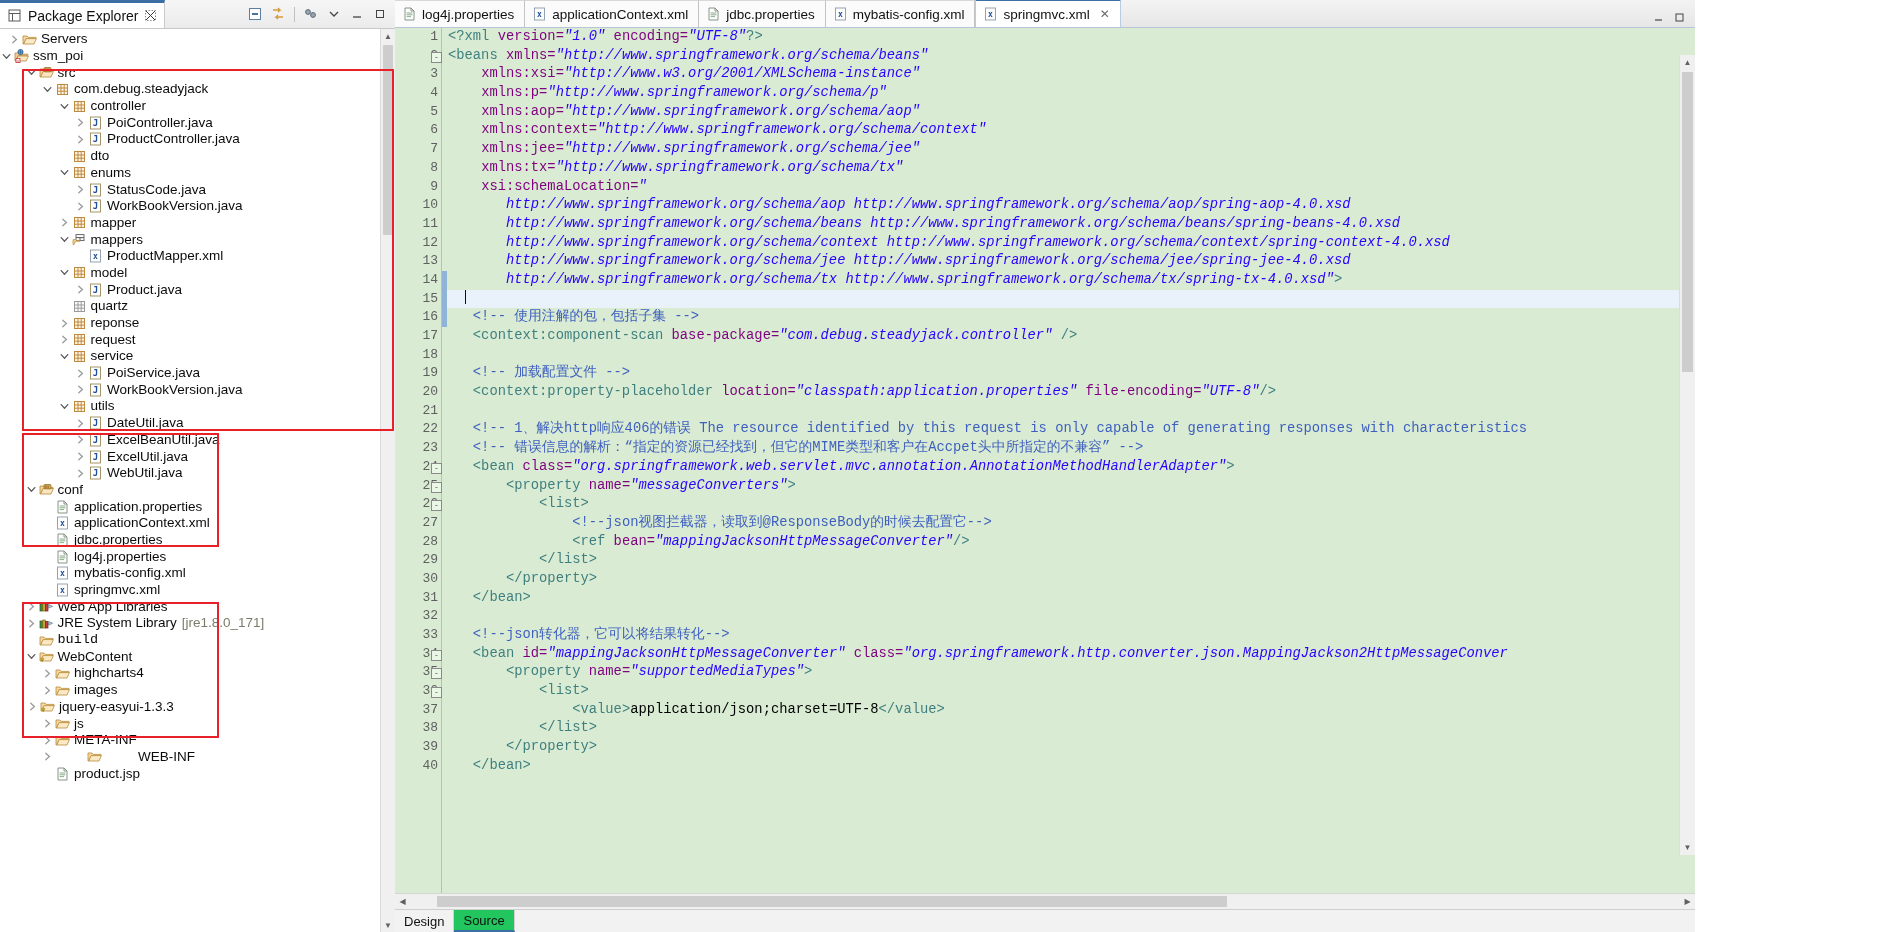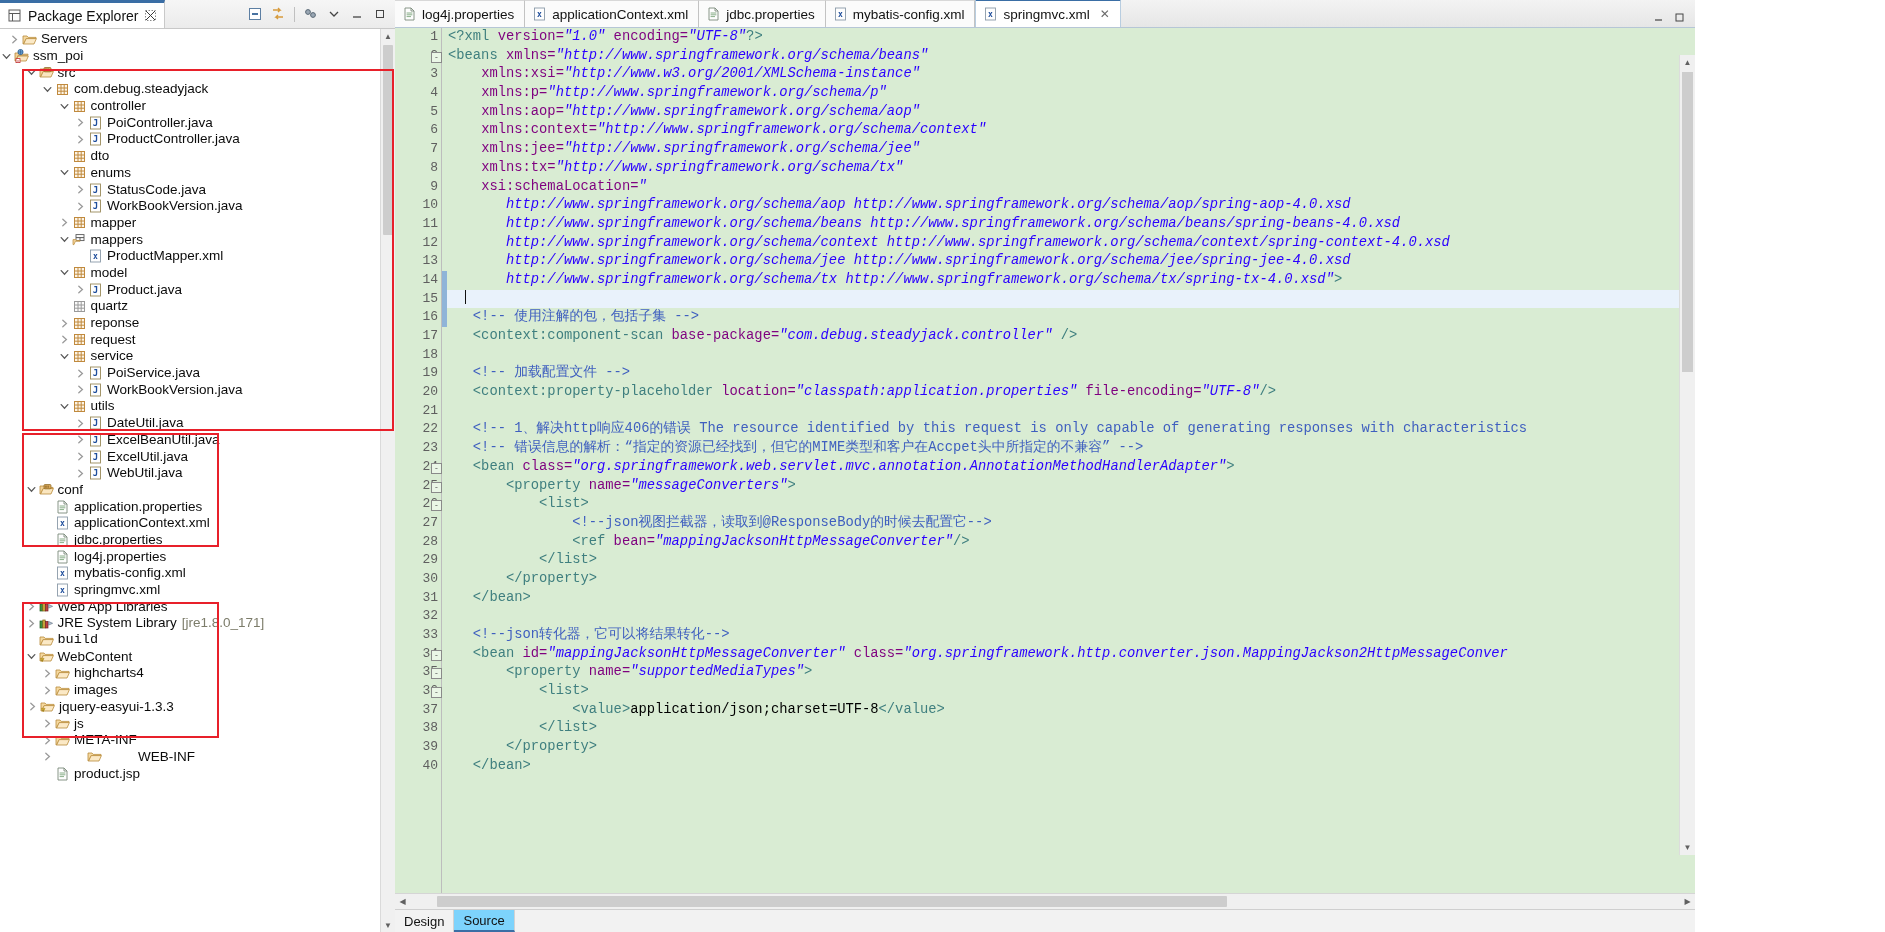--- a/index.html
+++ b/index.html
@@ -126,21 +126,21 @@
   }
   .vscroll-ed .arrow{position:absolute;left:0;width:15px;height:15px;display:flex;align-items:center;justify-content:center;font-size:8px;color:#606060;}
   .vscroll-ed .arrow.up{top:0;} .vscroll-ed .arrow.down{bottom:0;}
   .vscroll-ed .thumb{position:absolute;left:2px;right:2px;top:17px;height:300px;background:#cdcdcd;}
 
   .ed-footer{height:22px;display:flex;align-items:stretch;background:#f2f2f2;border-top:1px solid #cfcfcf;}
   .ft-tab{
     display:flex;align-items:center;padding:0 9px;font-size:13px;color:#111;
     border-right:1px solid #d2d2d2;
   }
-  .ft-tab.sel{background:#7dd3fc;border-bottom:2px solid #3a6ea5;}
+  .ft-tab.sel{background:#22c55e;border-bottom:2px solid #3a6ea5;}
 
   
   svg{display:block;}
 </style>
 </head>
 <body>
 
 <div class="app">
   <div class="body-row">
 

